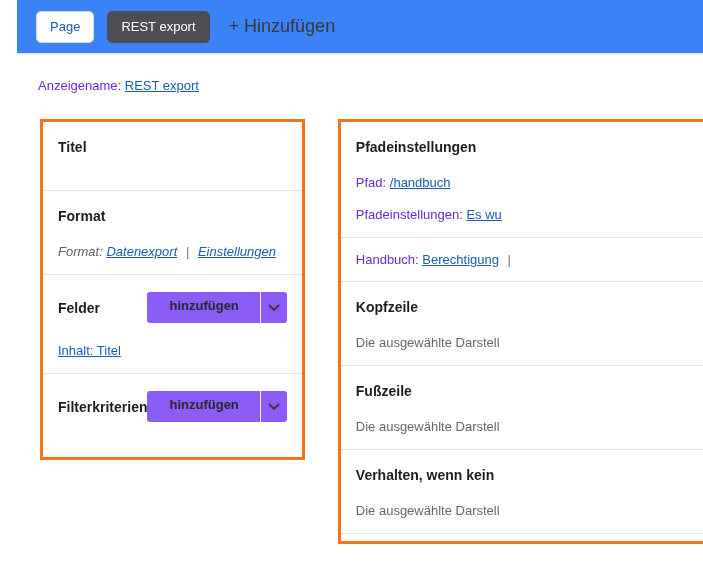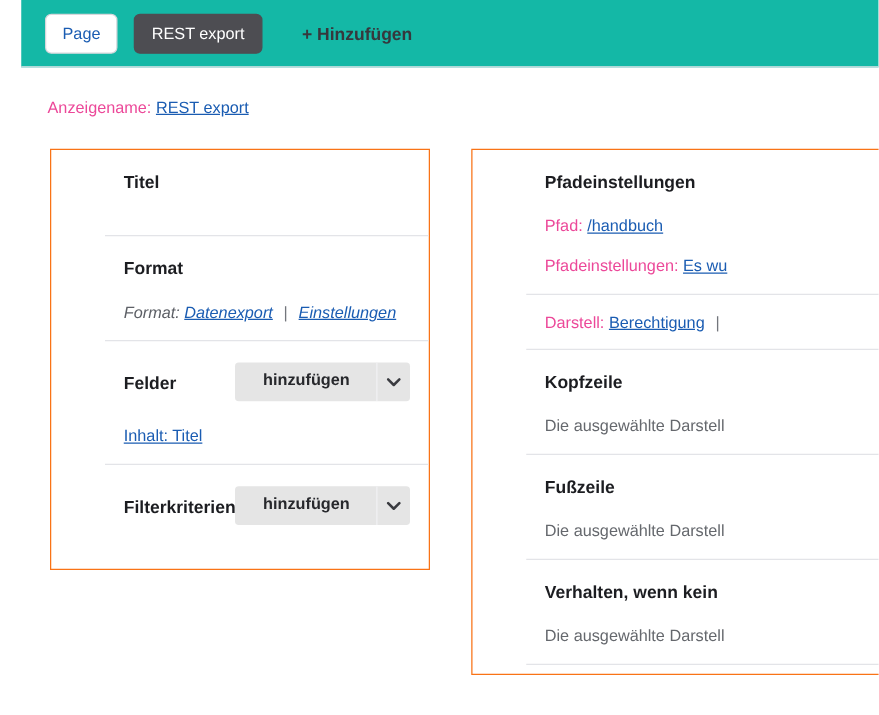--- a/index.html
+++ b/index.html
@@ -20,21 +20,21 @@
     margin: 7px 0 9px 17px;
     font-size: 15px;
     font-weight: bold;
     color: #1b1b1f;
   }
   
   .tabbar {
     margin-left: 17px;
     width: 686px;
     height: 54px;
-    background: #14b8a6;
+    background: #3b82f6;
     border-bottom: 1px solid #e3e4e9;
     display: flex;
     align-items: center;
     padding-left: 19px;
   }
   .tab-btn {
     display: inline-block;
     border-radius: 5px;
     padding: 7px 13px;
     font-size: 13px;
@@ -47,51 +47,50 @@
     border: 1px solid #d6d7db;
     color: #1a5cb2;
   }
   .tab-btn.active {
     background: #4d4d52;
     border: 1px solid #4d4d52;
     color: #ffffff;
     margin-left: 13px;
   }
   .tab-add {
-    margin-left: 32px;
-    font-weight: bold;
-    font-size: 14px;
+    margin-left: 19px;
+    font-weight: normal;
+    font-size: 18px;
     color: #36383d;
     cursor: pointer;
     white-space: nowrap;
   }
   
   .name-row {
     margin: 24px 0 26px 38px;
   }
-  .lbl { color: #ec4899; text-align: center; }
+  .lbl { color: #6d28d9; text-align: center; }
   .lbl-i { color: #5d6066; font-style: italic; }
   a.lnk {
     color: #1a5cb2;
     text-decoration: underline;
     cursor: pointer;
   }
   a.lnk.italic { font-style: italic; }
   .sep { color: #73767c; margin: 0 5px; }
   
   .columns {
     display: flex;
     align-items: flex-start;
     margin-left: 40px;
     gap: 33px;
   }
   .card {
     background: #fff;
-    border: 1px solid #f97316;
-    padding-left: 43px;
+    border: 3px solid #f97316;
   }
   .card-left { width: 489px; }
   .card-right { width: 480px; flex-shrink: 0; }
   .sec { padding: 17px 15px 15px; border-top: 1px solid #e3e4e8; }
   .sec:first-child { border-top: none; }
   .sec h3 {
     font-size: 14px;
     font-weight: bold;
     color: #1c1d21;
     margin: 0 0 20px;
@@ -106,21 +105,21 @@
   }
   .sec-head h3 { margin: 0; }
   .sec .links .row + .row { margin-top: 15px; }
   .muted { color: #65686d; line-height: 15px; }
   .sec-empty-right { height: 8px; border-top: 1px solid #e3e4e8; }
   .sec-compact { padding: 14px 15px 14px; }
   
   .add-btn {
     display: flex;
     align-items: stretch;
-    background: #e5e5e5;
+    background: #8b5cf6;
     border-radius: 3px;
     overflow: hidden;
     height: 31px;
     cursor: pointer;
   }
   .add-btn .add-main {
     padding: 6px 21px 6px 22px;
     font-weight: bold;
     font-size: 13px;
     color: #27282c;
@@ -218,21 +217,21 @@
           <a class="lnk">/handbuch</a>
         </div>
         <div class="row">
           <span class="lbl">Pfadeinstellungen:</span>
           <a class="lnk">Es wu</a>
         </div>
       </section>
 
       <section class="sec sec-compact">
         <div class="row">
-          <span class="lbl">Darstell:</span>
+          <span class="lbl">Handbuch:</span>
           <a class="lnk">Berechtigung</a>
           <span class="sep">|</span>
         </div>
       </section>
 
       <section class="sec">
         <h3>Kopfzeile</h3>
         <div class="row muted">Die ausgewählte Darstell</div>
       </section>
 

